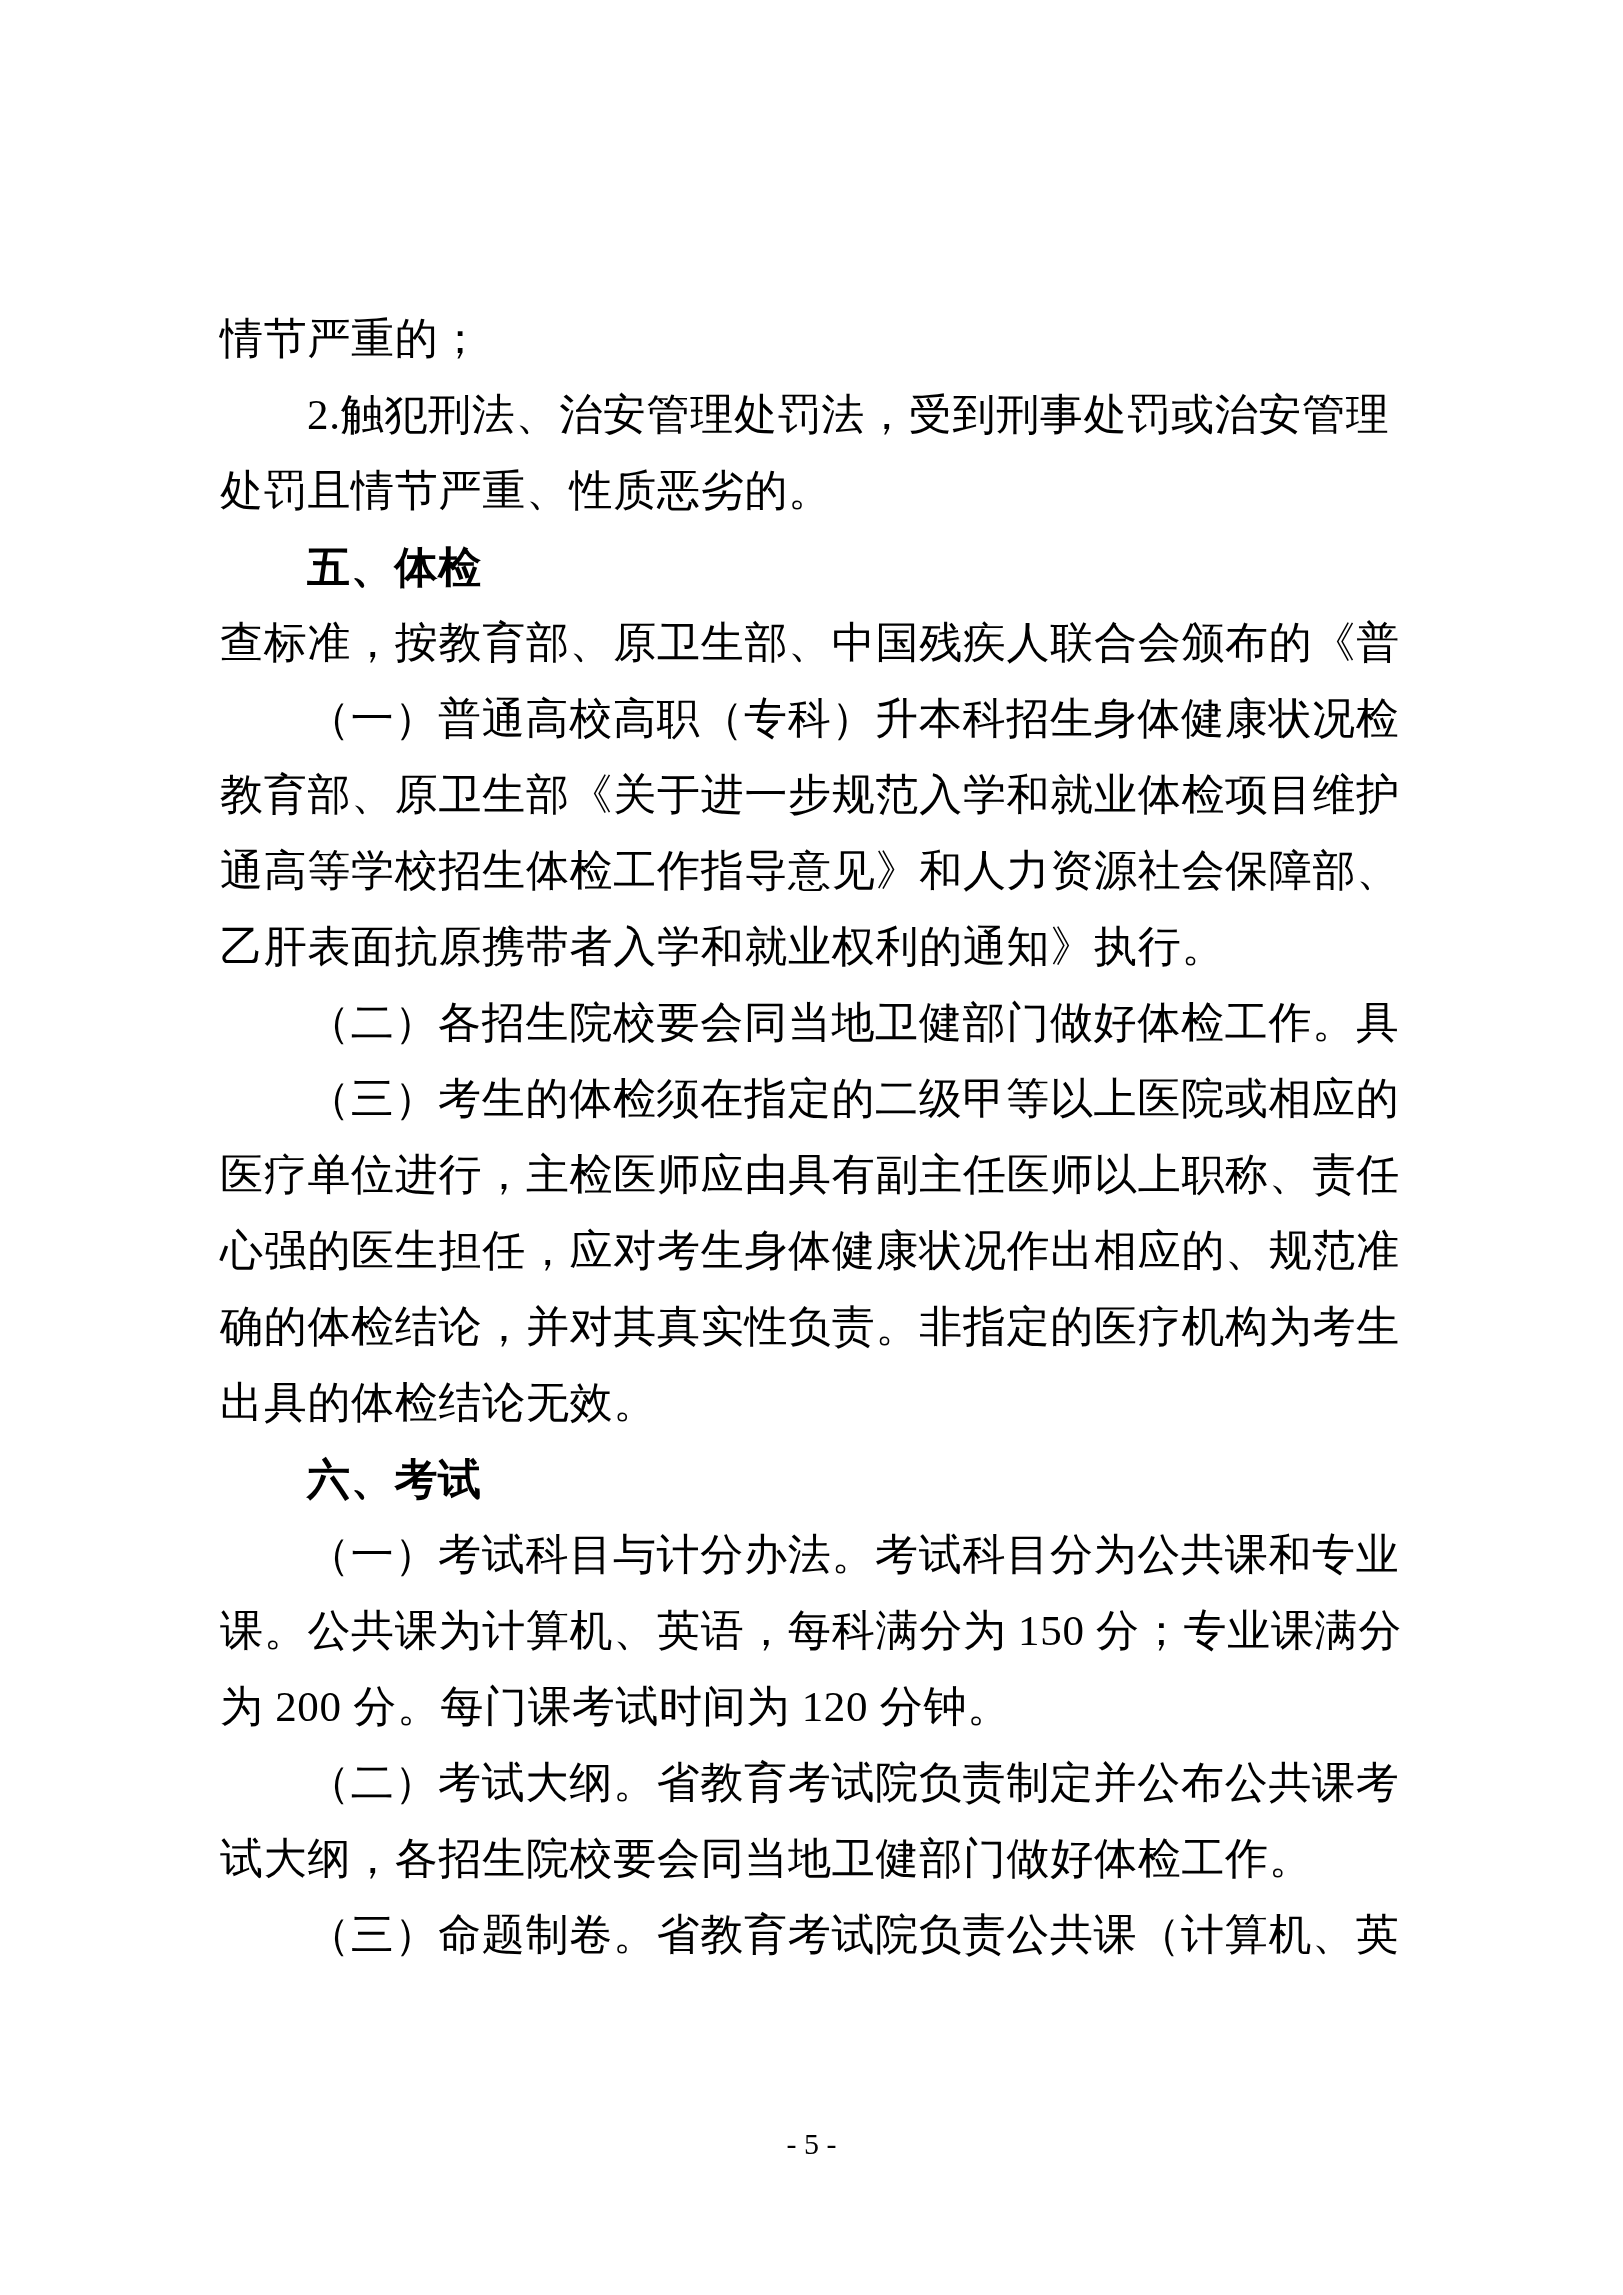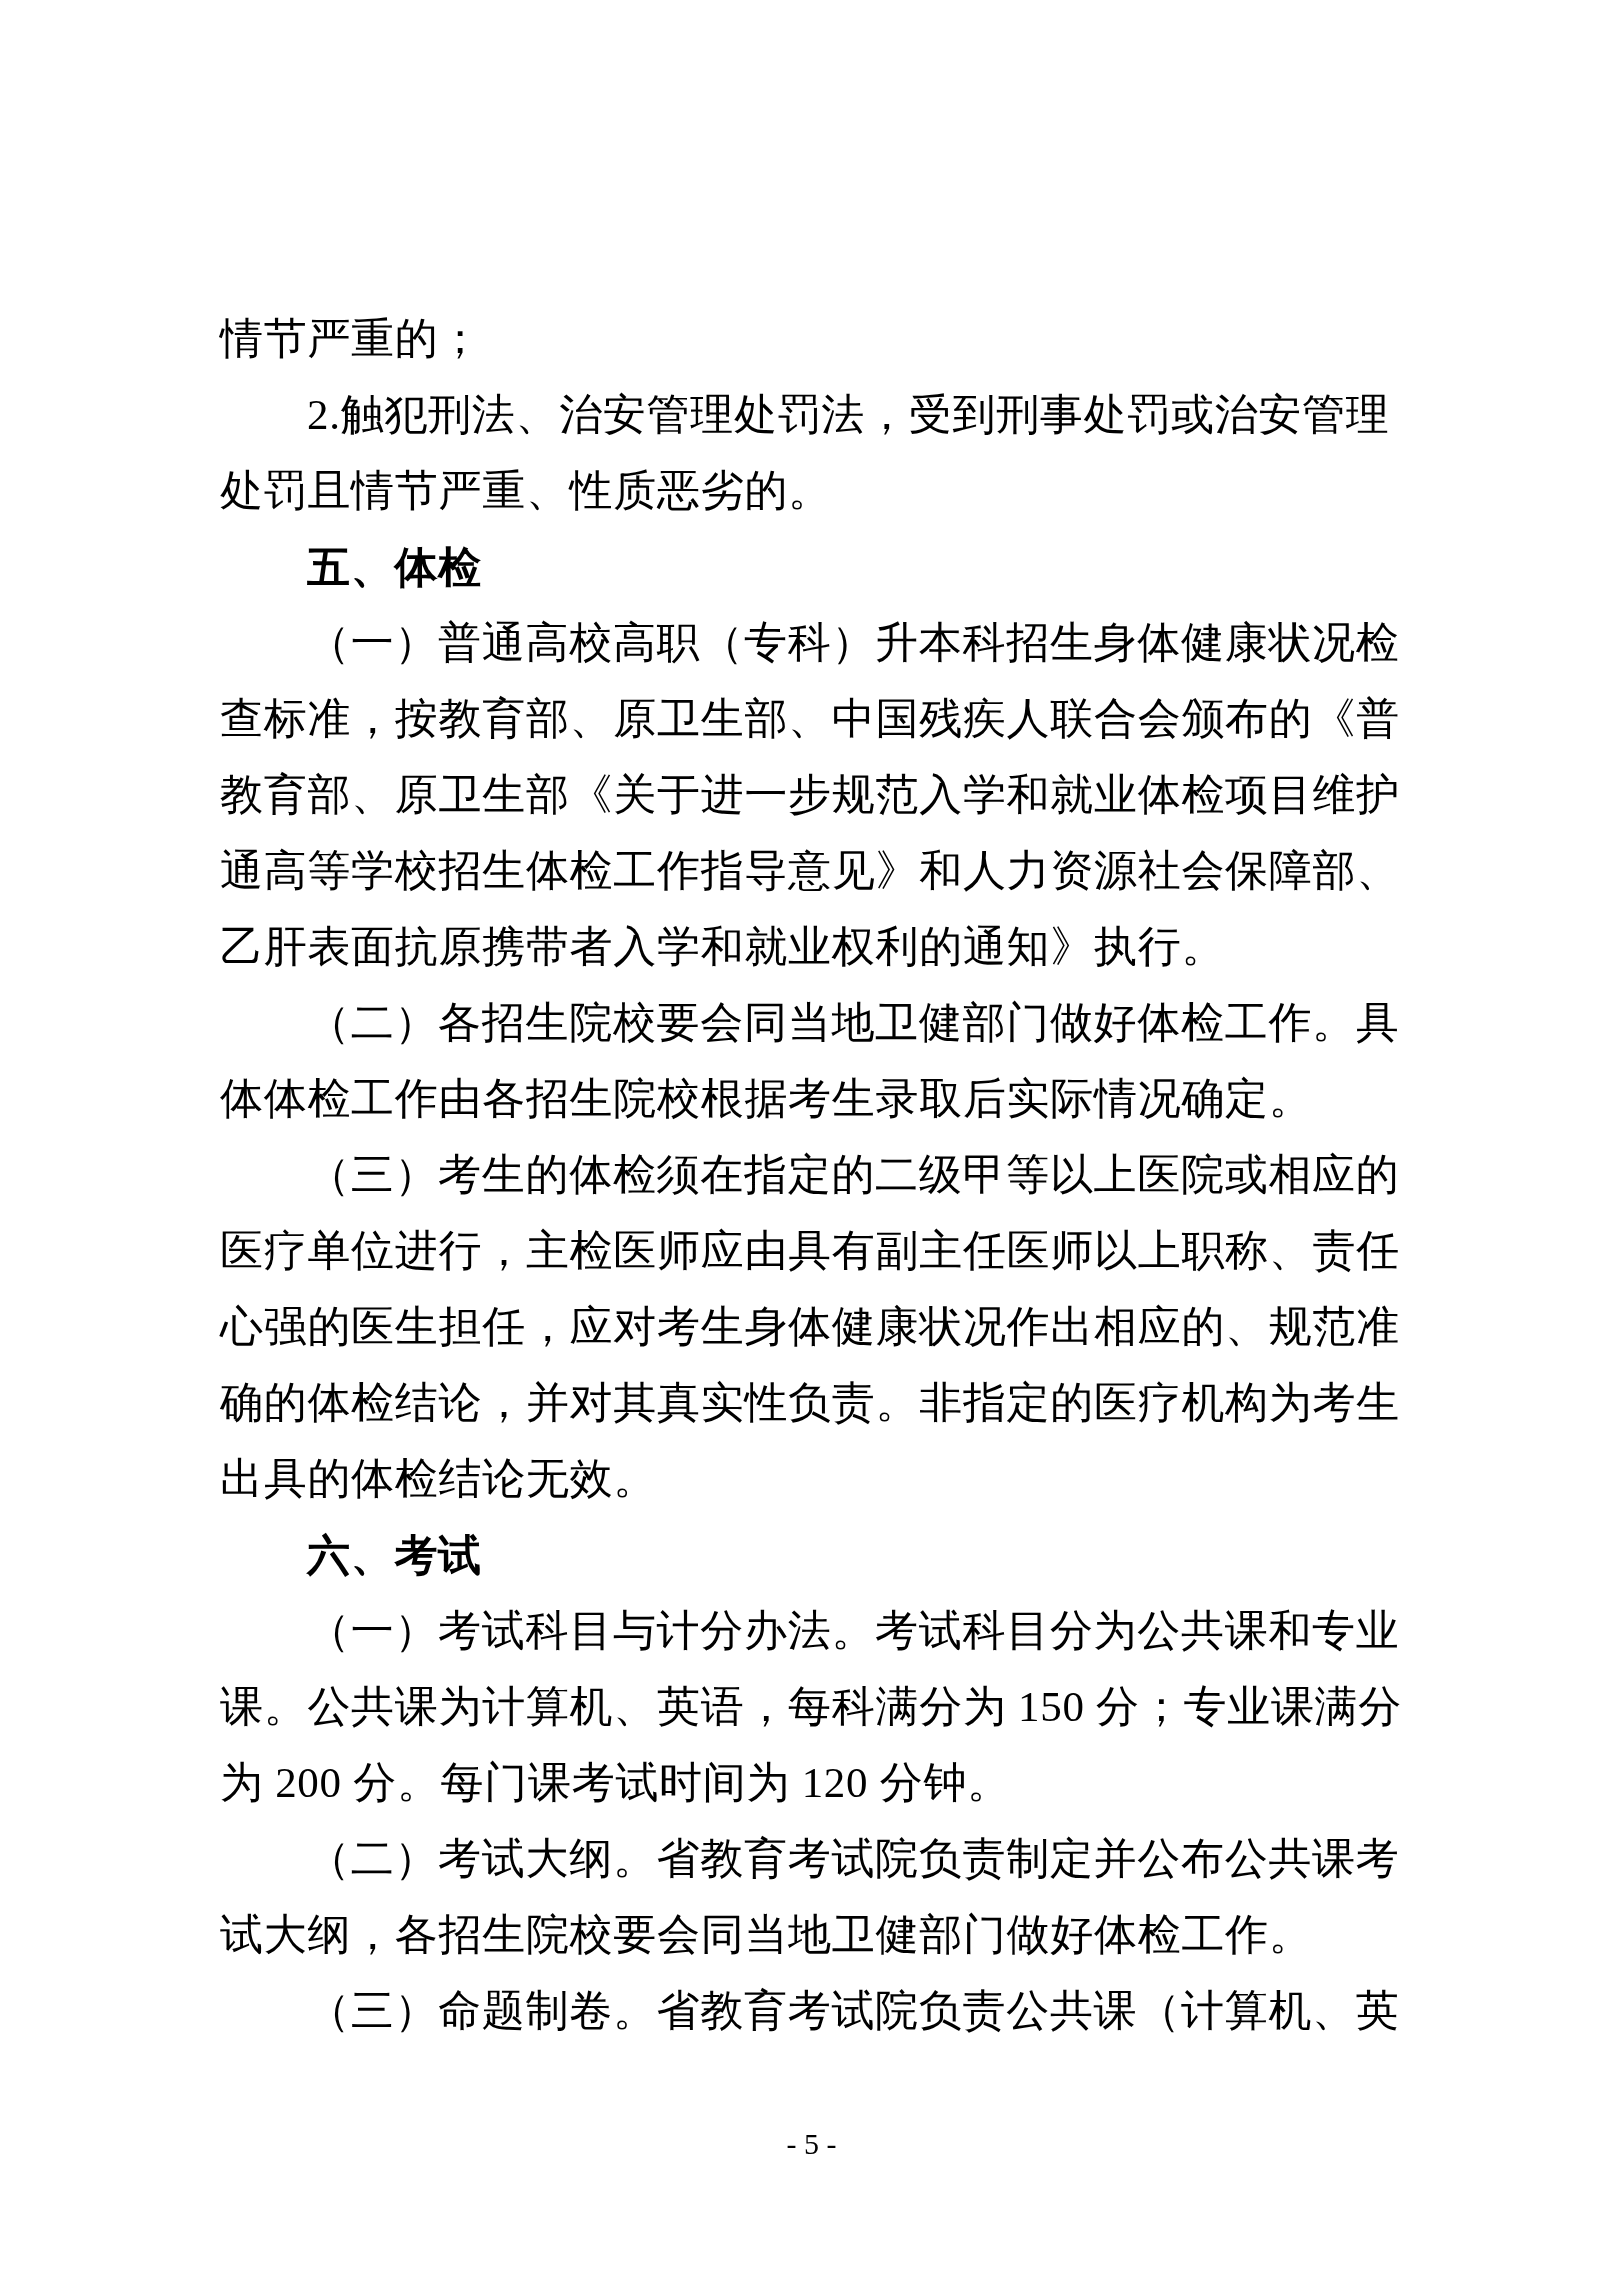--- a/index.html
+++ b/index.html
@@ -58,29 +58,28 @@
         <div class="line">情节严重的；</div>
       </div>
       <div class="block paragraph">
         <div class="line indent">2.触犯刑法、治安管理处罚法，受到刑事处罚或治安管理</div>
         <div class="line">处罚且情节严重、性质恶劣的。</div>
       </div>
       <div class="block heading">
         <div class="line indent">五、体检</div>
       </div>
       <div class="block paragraph">
+        <div class="line">查标准，按教育部、原卫生部、中国残疾人联合会颁布的《普</div>
         <div class="line indent">（一）普通高校高职（专科）升本科招生身体健康状况检</div>
-        <div class="line">查标准，按教育部、原卫生部、中国残疾人联合会颁布的《普</div>
         <div class="line">教育部、原卫生部《关于进一步规范入学和就业体检项目维护</div>
         <div class="line">通高等学校招生体检工作指导意见》和人力资源社会保障部、</div>
         <div class="line">乙肝表面抗原携带者入学和就业权利的通知》执行。</div>
       </div>
       <div class="block paragraph">
         <div class="line indent">（二）各招生院校要会同当地卫健部门做好体检工作。具</div>
-        <div class="line">体体检工作由各招生院校根据考生录取后实际情况确定。</div>
       </div>
       <div class="block paragraph">
         <div class="line indent">（三）考生的体检须在指定的二级甲等以上医院或相应的</div>
         <div class="line">医疗单位进行，主检医师应由具有副主任医师以上职称、责任</div>
         <div class="line">心强的医生担任，应对考生身体健康状况作出相应的、规范准</div>
         <div class="line">确的体检结论，并对其真实性负责。非指定的医疗机构为考生</div>
         <div class="line">出具的体检结论无效。</div>
       </div>
       <div class="block heading">
         <div class="line indent">六、考试</div>

